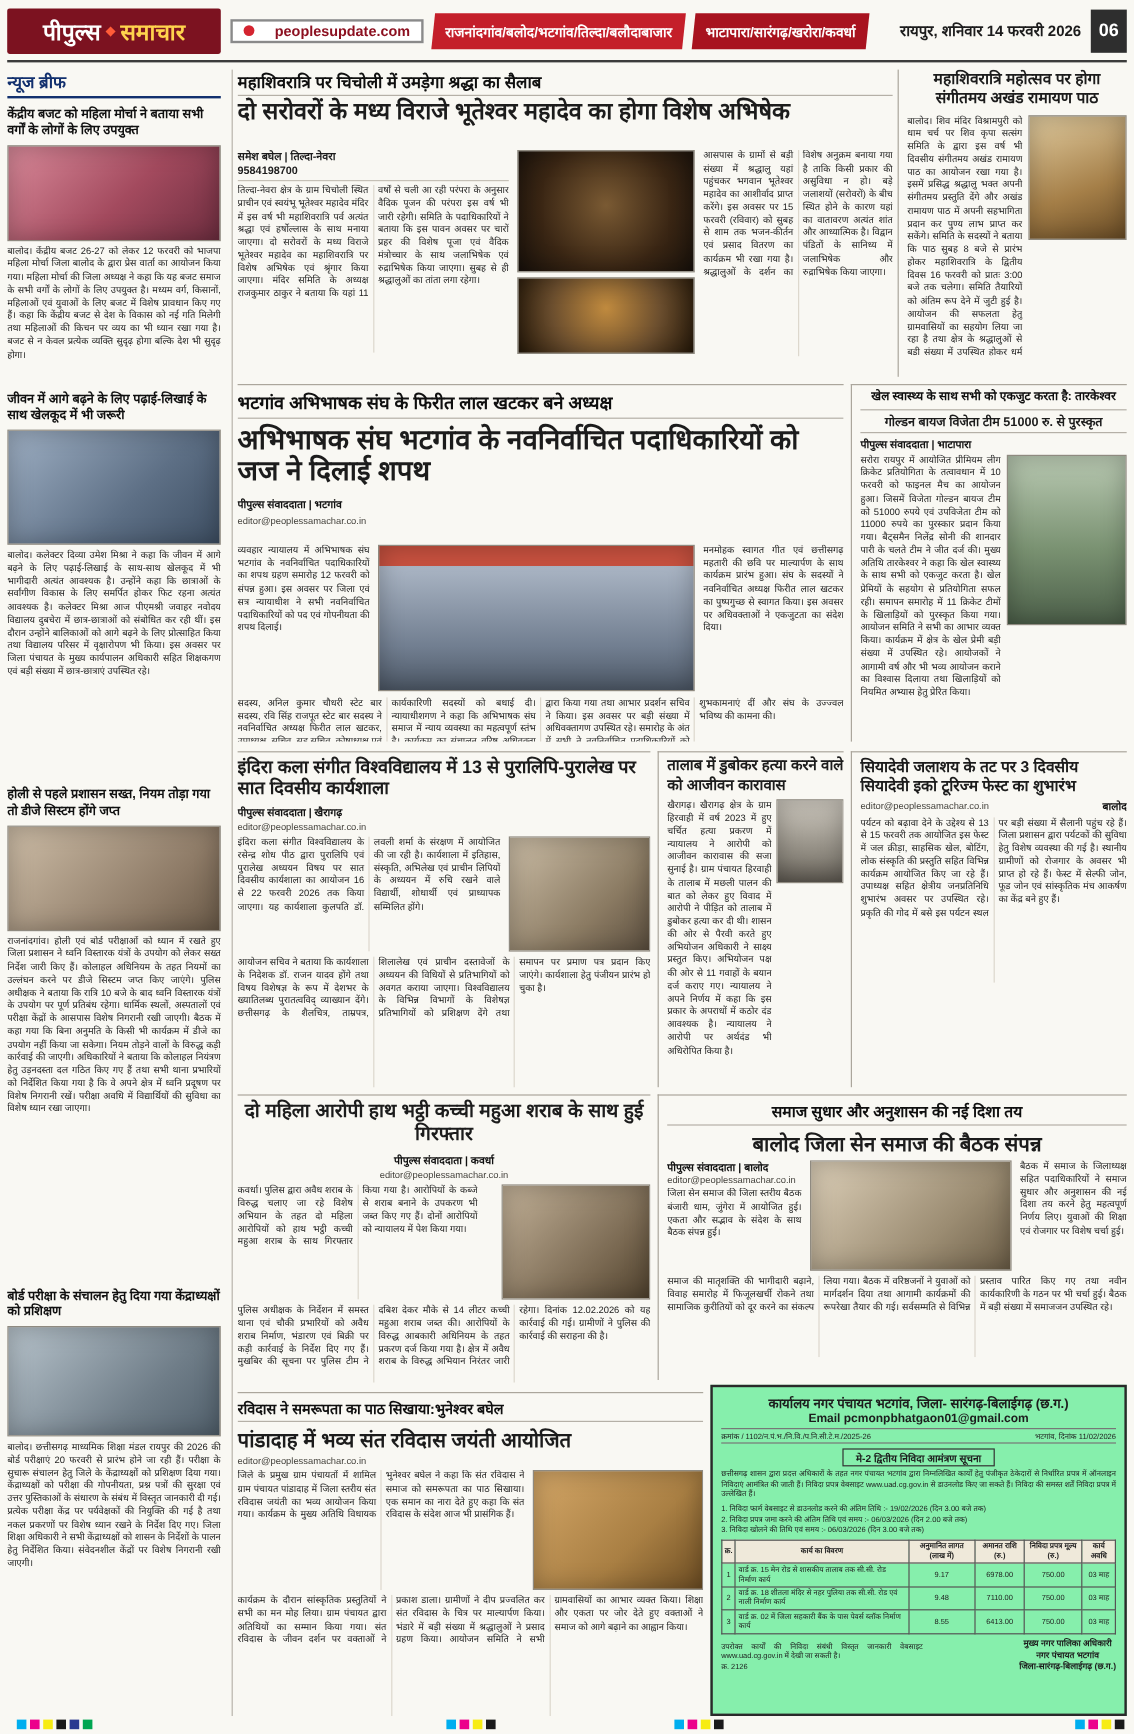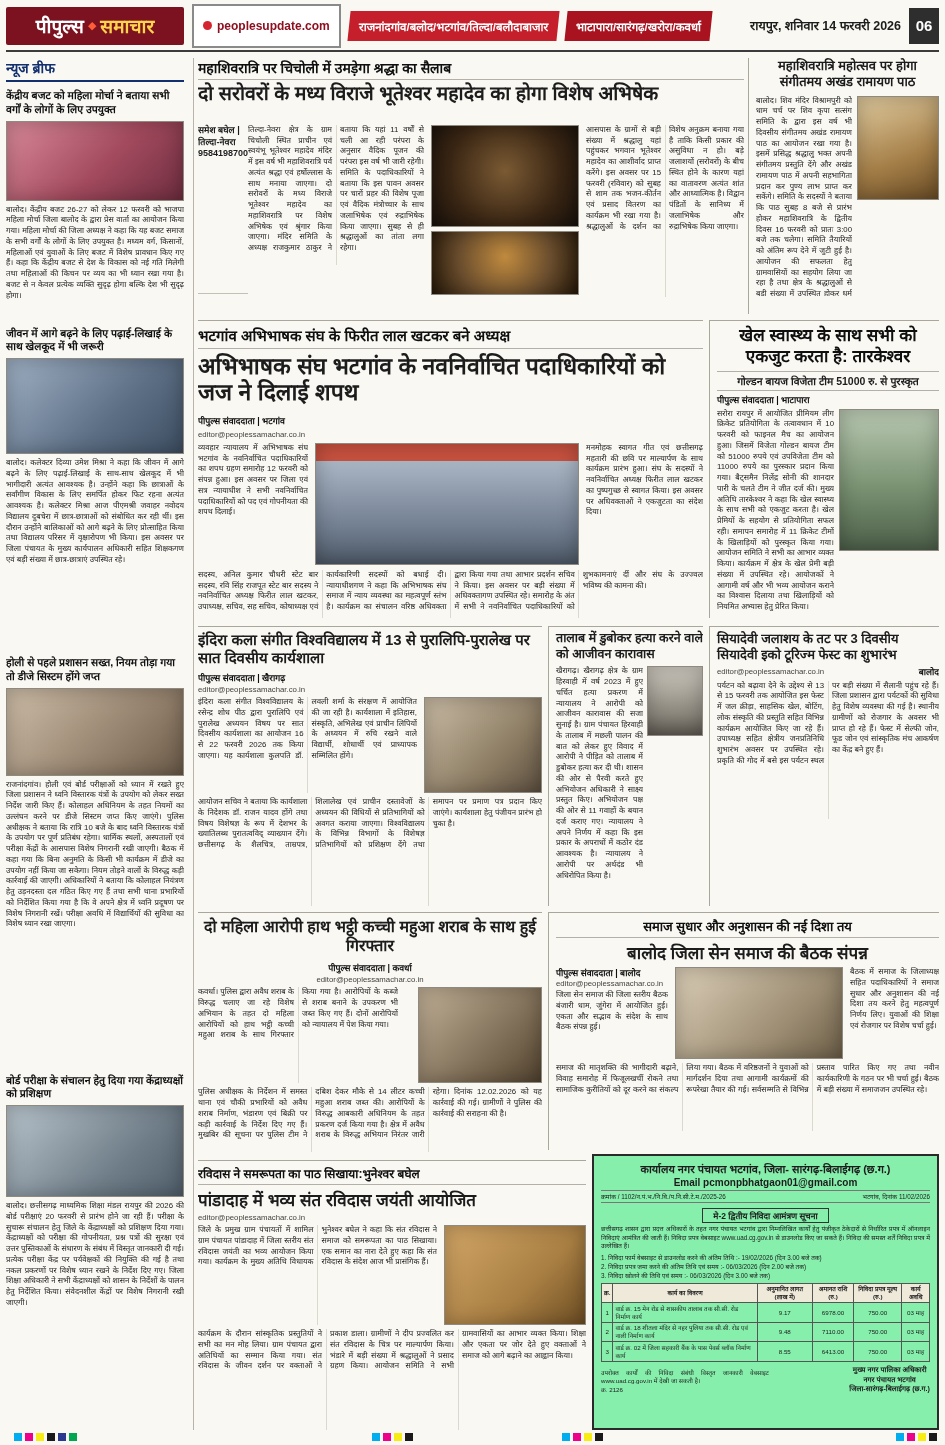--- a/index.html
+++ b/index.html
@@ -5,21 +5,21 @@
 *{margin:0;padding:0;box-sizing:border-box}
 html,body{background:#d8d6d0}
 body{font-family:"Liberation Sans","DejaVu Sans",sans-serif;color:#1c1c1c}
 .page{position:relative;width:945px;height:1445px;margin:0 auto;background:#f9f8f3;overflow:hidden}
 
 
 .masthead{position:absolute;left:6px;top:6px;width:933px;height:46px;display:flex;align-items:center;gap:8px;border-bottom:2px solid #3c3c3c;padding-bottom:5px}
 .logo{width:178px;height:38px;background:#7c1220;color:#fff;display:flex;align-items:center;justify-content:center;font-weight:800;font-size:19px;gap:4px;border-radius:2px}
 .logo .logo-mark{color:#ff5c38;font-size:11px}
 .logo .logo-2{color:#ffd34d}
-.site{height:44px;border:2px solid #8a8a8a;display:flex;align-items:center;gap:5px;padding:0 9px;font-weight:bold;font-size:12px;color:#8c1020;background:#fff}
+.site{height:20px;border:2px solid #8a8a8a;display:flex;align-items:center;gap:17px;padding:0 9px;font-weight:bold;font-size:12px;color:#8c1020;background:#fff}
 .site .dot{width:9px;height:9px;border-radius:50%;background:#d42430}
 .ribbon{height:30px;display:flex;align-items:center;padding:0 10px;background:#c41f2a;color:#fff;font-weight:bold;font-size:11.5px;transform:skewX(-6deg)}
 .ribbon>span{transform:skewX(6deg);white-space:nowrap}
 .r2{background:#a8131f}
 .dateline{margin-left:auto;font-weight:bold;font-size:12.5px;white-space:nowrap}
 .pageno{width:30px;height:36px;background:#2e2e2e;color:#fff;font-weight:bold;font-size:15px;display:flex;align-items:center;justify-content:center}
 
 
 .btxt{font-size:7.8px;line-height:1.38;text-align:justify;color:#222;overflow:hidden}
 .cols2{column-count:2;column-gap:8px;column-rule:1px solid #ddd8cd}
@@ -57,43 +57,43 @@
 
 .art{position:absolute;overflow:hidden}
 .hairline-t{border-top:1px solid #aba69c;padding-top:4px}
 .hairline-l{border-left:1px solid #aba69c;padding-left:7px}
 .kicker{font-weight:800;color:#0f0f0f}
 
 .art-shiva{left:198px;top:58px;width:546px;height:256px}
 .ka{font-size:14px;border-bottom:1px solid #b5b0a7;padding-bottom:2px}
 .hl-a{font-size:19.5px;line-height:1.12;margin:3px 0 20px;font-weight:800}
 .shiva-row{display:flex;gap:7px;height:172px}
-.shiva-colL{width:226px;display:flex;}
+.shiva-colL{width:226px;display:flex;flex-direction:column}
 .byline-box{font-size:9px;font-weight:bold;border-bottom:1px solid #c5c0b6;margin-bottom:3px;padding-bottom:2px;line-height:1.3}
 .shiva-imgs{width:148px;display:flex;flex-direction:column;gap:4px}
 .ph-lingam1{height:102px}
 .ph-lingam2{height:64px}
 .shiva-colR{flex:1}
 
 .art-ramayan{left:748px;top:58px;width:191px;height:256px}
 .hl-b{font-size:13px;text-align:center;line-height:1.25;margin-bottom:5px;font-weight:800}
 .fr-temple{float:right;width:82px;height:104px;margin:0 0 3px 5px}
 
 .art-adv{left:198px;top:320px;width:505px;height:298px}
 .adv-kicker{font-size:15px;border-bottom:1px solid #b5b0a7;padding-bottom:3px}
 .hl-c{font-size:23px;line-height:1.15;font-weight:800;margin:4px 0 3px}
-.adv-by{margin-bottom:3px;line-height:1.3}
+.adv-by{margin-bottom:14px;line-height:1.3}
 .adv-row{display:flex;gap:7px;height:122px;margin-top:2px}
 .adv-l{width:110px}
 .ph-group{width:264px;height:122px}
 .adv-r{flex:1}
 .adv-bottom{margin-top:5px;height:66px}
 
 .art-sports{left:709px;top:320px;width:230px;height:298px}
-.sp-kicker{font-size:17px;text-align:center;line-height:1.25}
+.sp-kicker{font-size:10px;text-align:center;line-height:1.25}
 .sp-sub{font-size:10.5px;text-align:center;font-weight:800;border-top:1px solid #b5b0a7;border-bottom:1px solid #b5b0a7;padding:2px 0;margin:3px 0}
 .sp-by{margin-bottom:3px}
 .ph-award{float:right;width:100px;height:142px;margin:0 0 4px 5px}
 
 .art-ws{left:198px;top:626px;width:344px;height:280px}
 .hl-d{font-size:15px;line-height:1.2;font-weight:800}
 .ws-row{display:flex;gap:7px;height:96px;margin:3px 0 4px}
 .ph-office{width:118px;height:96px}
 
 .art-murder{left:548px;top:626px;width:155px;height:280px}

